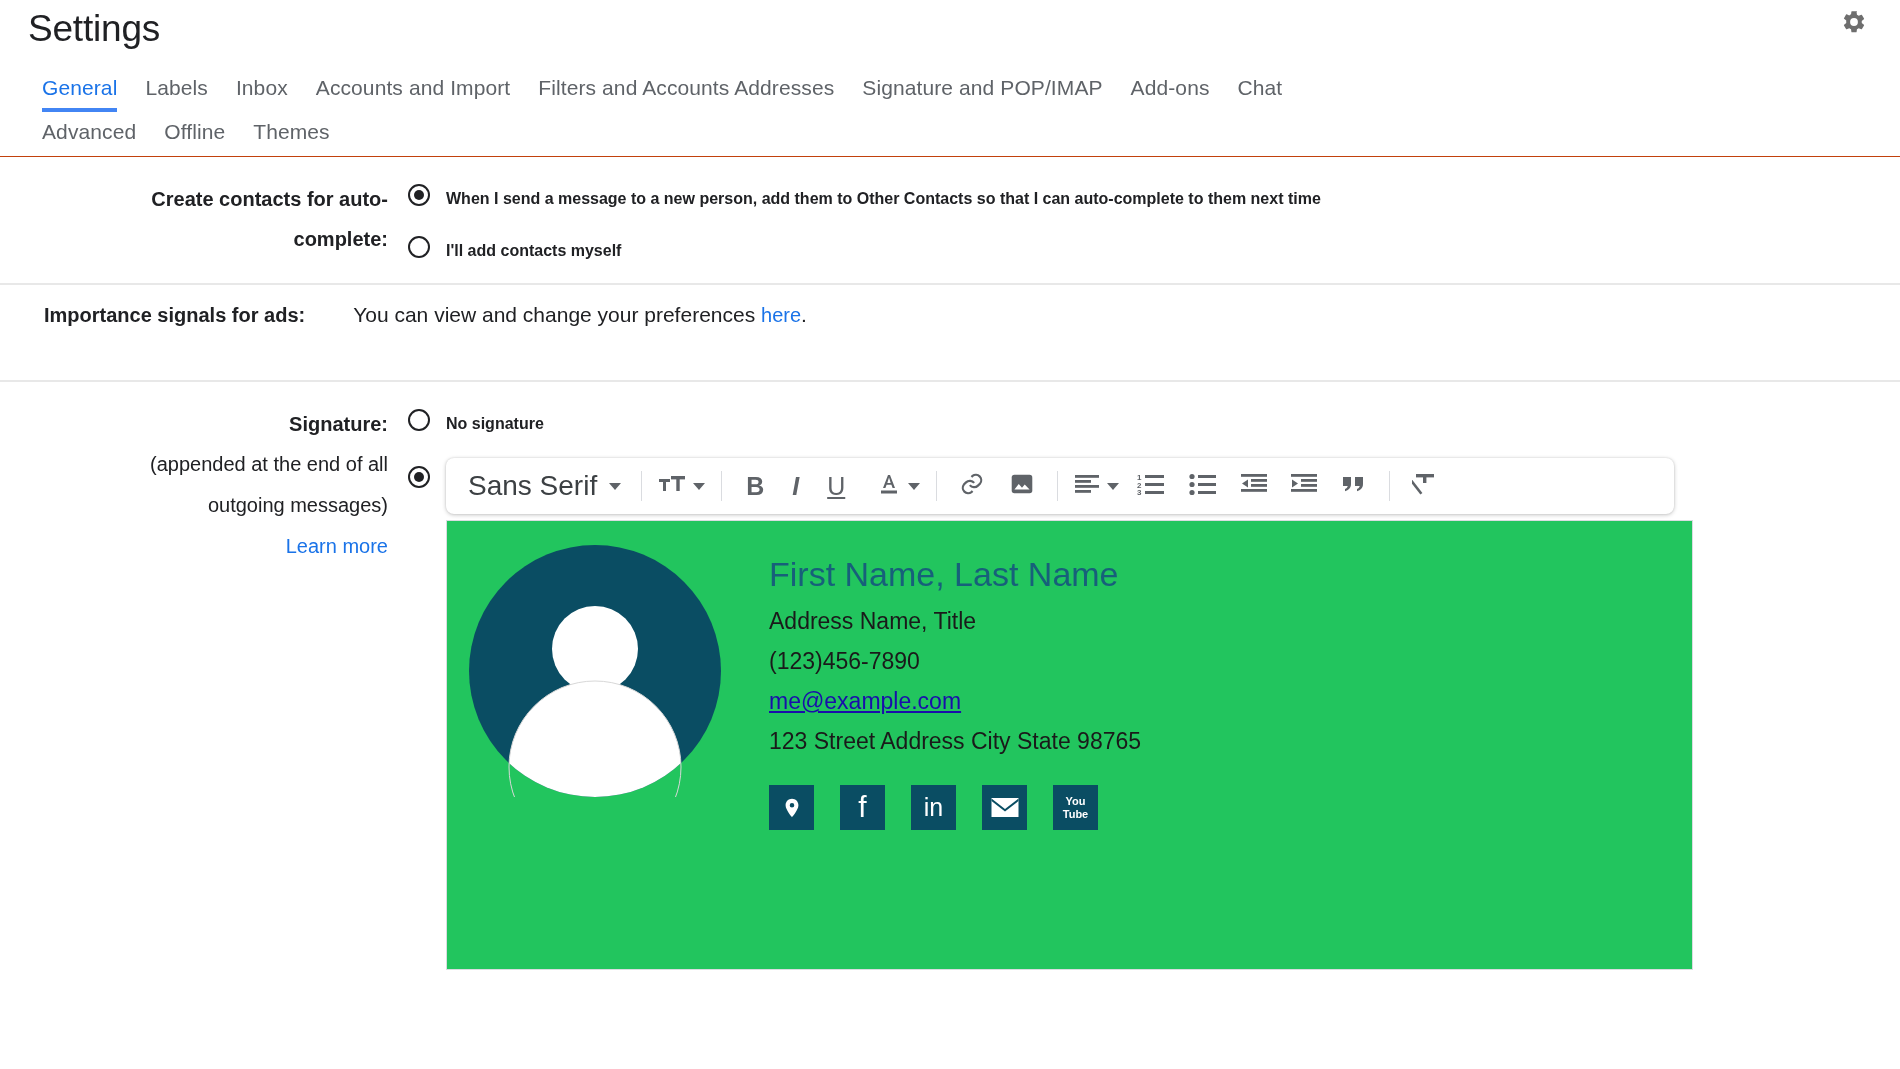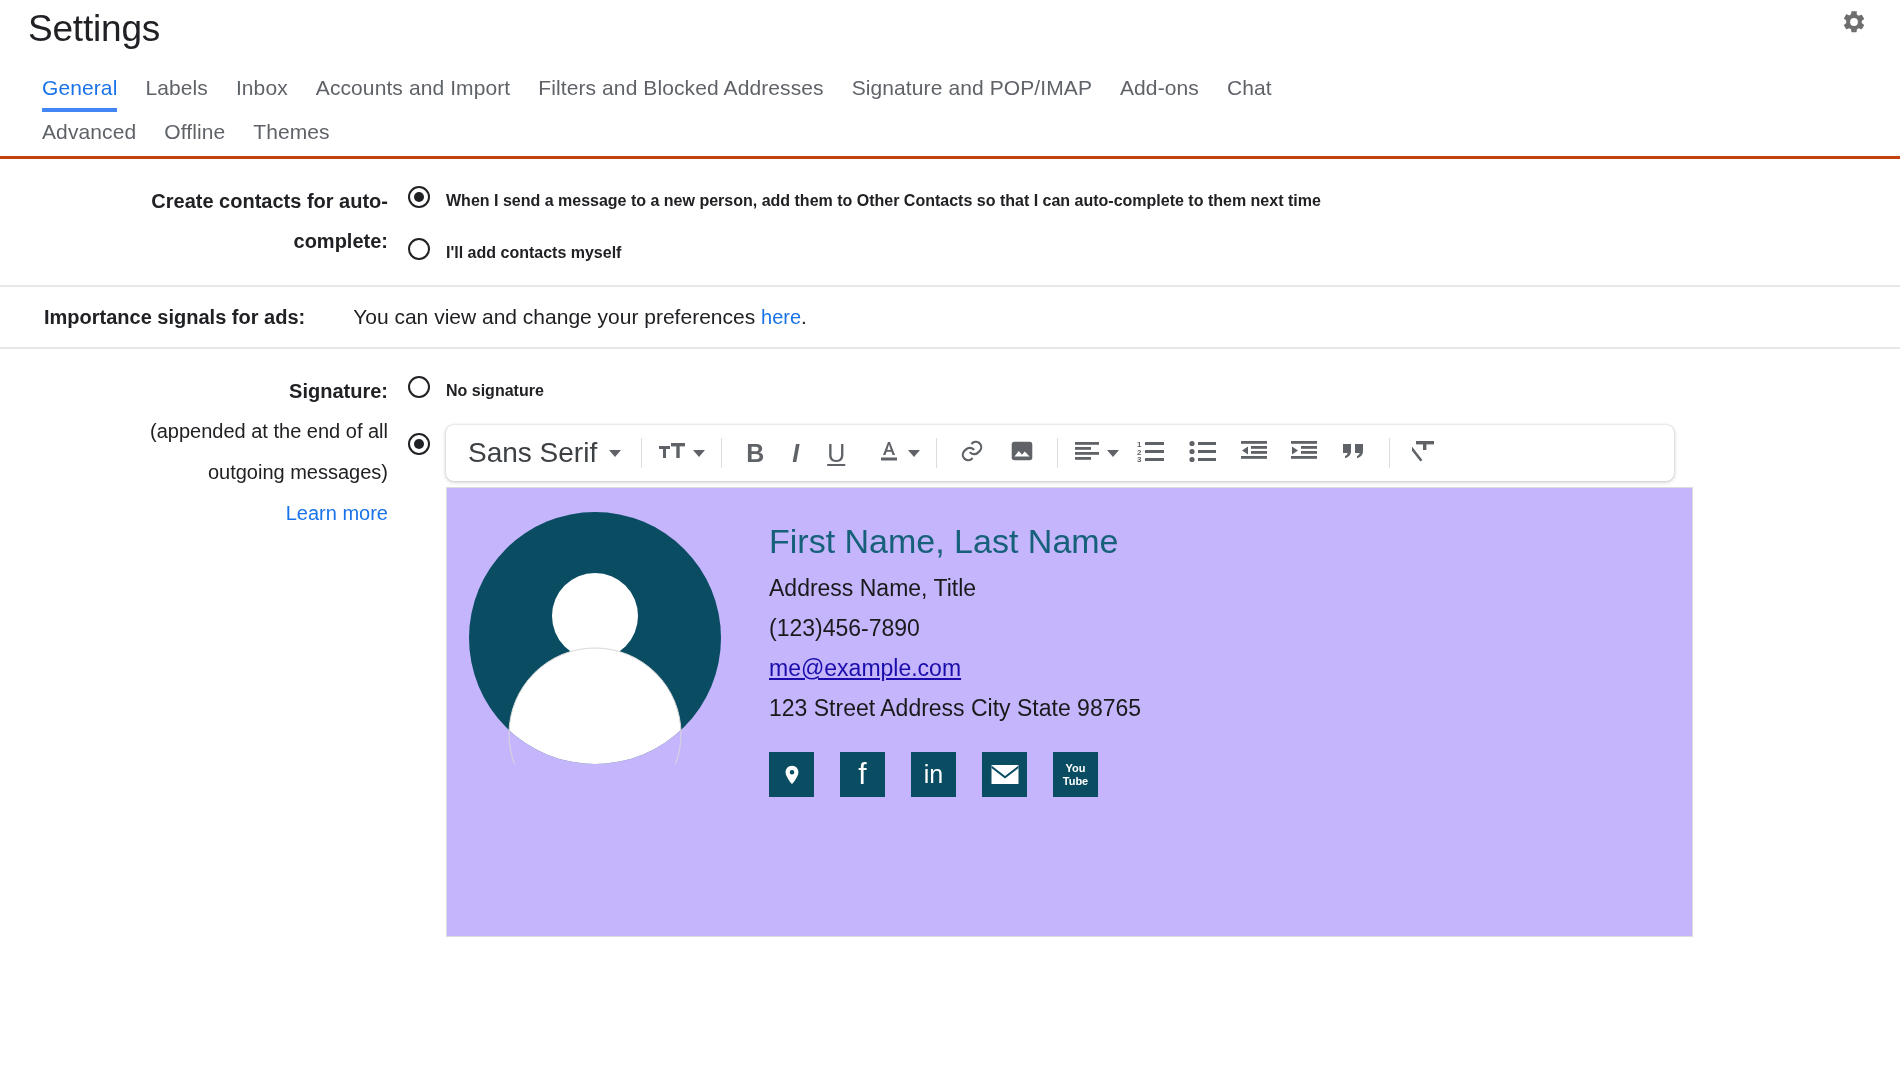--- a/index.html
+++ b/index.html
@@ -29,21 +29,21 @@
     position: absolute;
     right: 26px; top: 2px;
     width: 40px; height: 40px;
     display: flex; align-items: center; justify-content: center;
     cursor: pointer;
   }
   .gear-btn svg { display: block; }
 
   
   .tabbar {
-    border-bottom: 3px solid #c2410c;
+    border-bottom: 1px solid #c2410c;
     padding: 0 0 0 28px;
   }
   .tabrow {
     display: flex;
     align-items: flex-end;
     flex-wrap: wrap;
   }
   .tab {
     position: relative;
     font-size: 21px;
@@ -65,21 +65,21 @@
   .tabrow.second { margin-top: 14px; padding-bottom: 12px; text-align: right; }
   .tabrow.second .tab { padding-top: 0; padding-bottom: 0; }
 
   
   .content { padding: 0; }
   .setting-row {
     display: flex;
     align-items: flex-start;
     padding: 0 28px 0 44px;
   }
-  .setting-row.divided { border-top: 2px solid #e8e8e8; }
+  .setting-row.divided { border-top: 2px solid #e8e8e8; margin-top: 35px; }
   .label-col {
     width: 364px;
     flex: 0 0 364px;
     padding-top: 22px;
     padding-right: 20px;
     text-align: right;
   }
   .label-strong {
     font-size: 20px;
     font-weight: bold;
@@ -199,21 +199,21 @@
     font-size: 25px;
     line-height: 1;
     color: #5f6368;
   }
 
   .sig-box {
     margin-top: 6px;
     width: 1247px;
     height: 450px;
     border: 1px solid #dadce0;
-    background: #c4b5fd;
+    background: #22c55e;
     padding: 18px 22px;
     overflow: hidden;
   }
   .sig-inner { display: flex; align-items: flex-start; }
   .avatar {
     flex: 0 0 auto;
     width: 252px; height: 252px;
     position: relative;
     margin-right: 48px;
     margin-top: 6px;
@@ -286,21 +286,21 @@
     </span>
   </div>
 </div>
 
 <div class="tabbar">
   <div class="tabrow">
     <div class="tab active">General</div>
     <div class="tab">Labels</div>
     <div class="tab">Inbox</div>
     <div class="tab">Accounts and Import</div>
-    <div class="tab">Filters and Blocked Addresses</div>
+    <div class="tab">Filters and Accounts Addresses</div>
     <div class="tab">Signature and POP/IMAP</div>
     <div class="tab">Add-ons</div>
     <div class="tab">Chat</div>
   </div>
   <div class="tabrow second">
     <div class="tab">Advanced</div>
     <div class="tab">Offline</div>
     <div class="tab">Themes</div>
   </div>
 </div>

